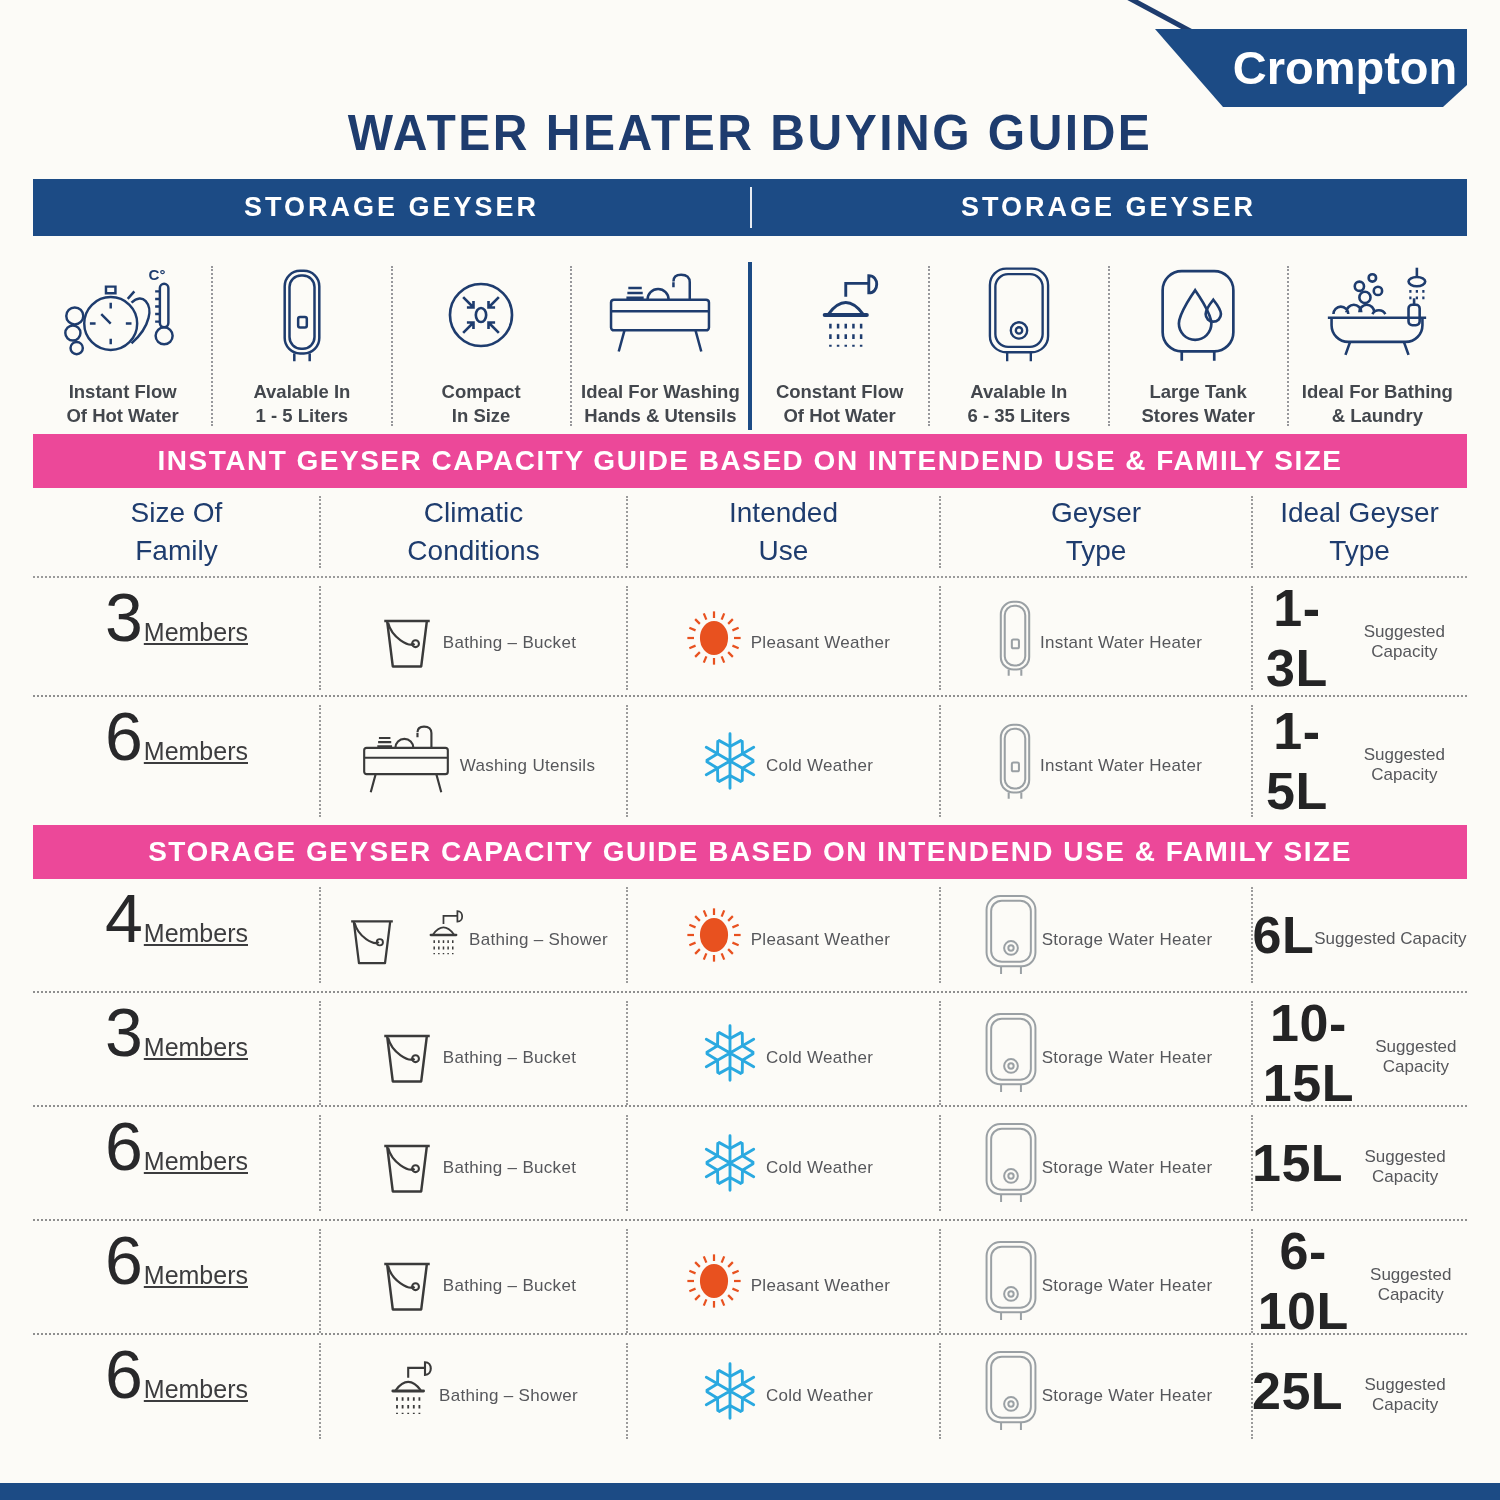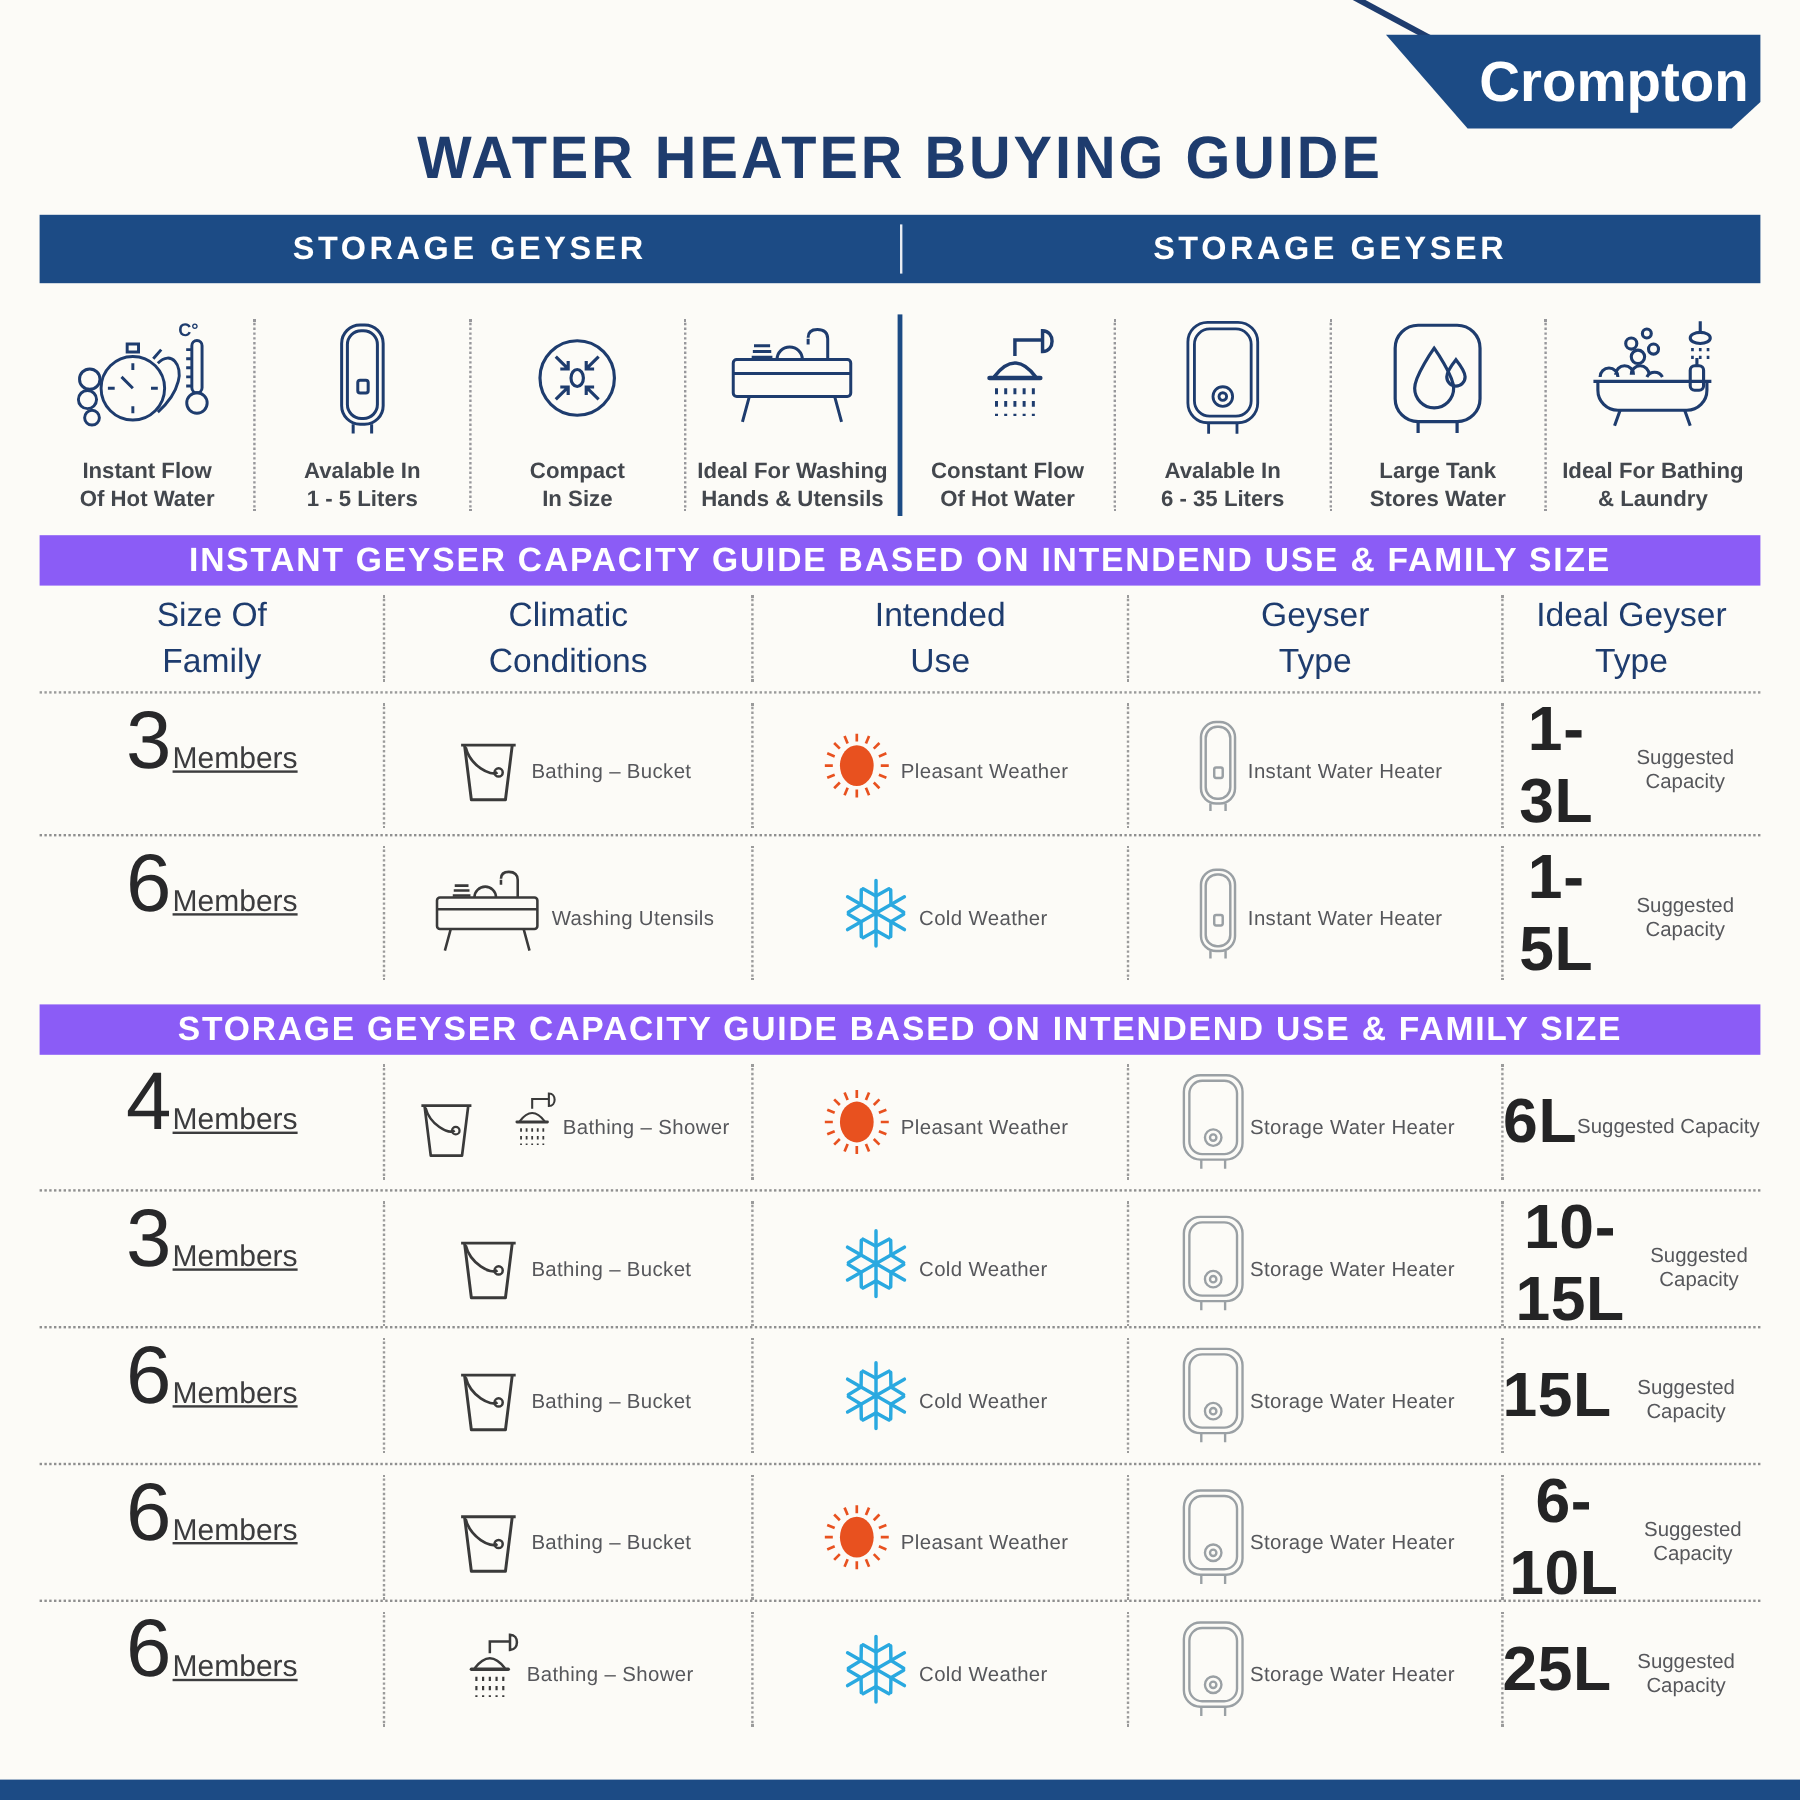--- a/index.html
+++ b/index.html
@@ -34,21 +34,21 @@
   .feature{display:flex;flex-direction:column;align-items:center;justify-content:flex-start;position:relative;}
   .feature .f-icon{height:106px;display:flex;align-items:center;justify-content:center;color:#1e3c6e;}
   .feature .f-caption{margin-top:12px;text-align:center;font-size:18.5px;line-height:1.32;color:#43474d;font-weight:bold;}
   .feature.vdot::before{
     content:"";position:absolute;left:-1px;top:4px;bottom:8px;border-left:2px dotted #97979b;
   }
   .features .group-divider{position:absolute;left:calc(50% - 2px);top:0;bottom:4px;width:4px;background:#1c4b85;}
 
   
   .section-bar{
-    margin-top:12px;height:42px;background:#8b5cf6;
+    height:54px;background:#ec4899;
     display:flex;align-items:center;justify-content:center;
     color:#fff;font-size:28px;font-weight:bold;letter-spacing:1.5px;
   }
 
   
   .thead,.trow{display:grid;grid-template-columns:287px 307px 313px 312px 215px;}
   .thead{height:88px;border-bottom:2px dotted #9b9b9b;}
   .th{
     display:flex;flex-direction:column;align-items:center;justify-content:center;
     color:#1e3c6e;font-size:28px;font-weight:normal;line-height:1.35;position:relative;text-align:center;

